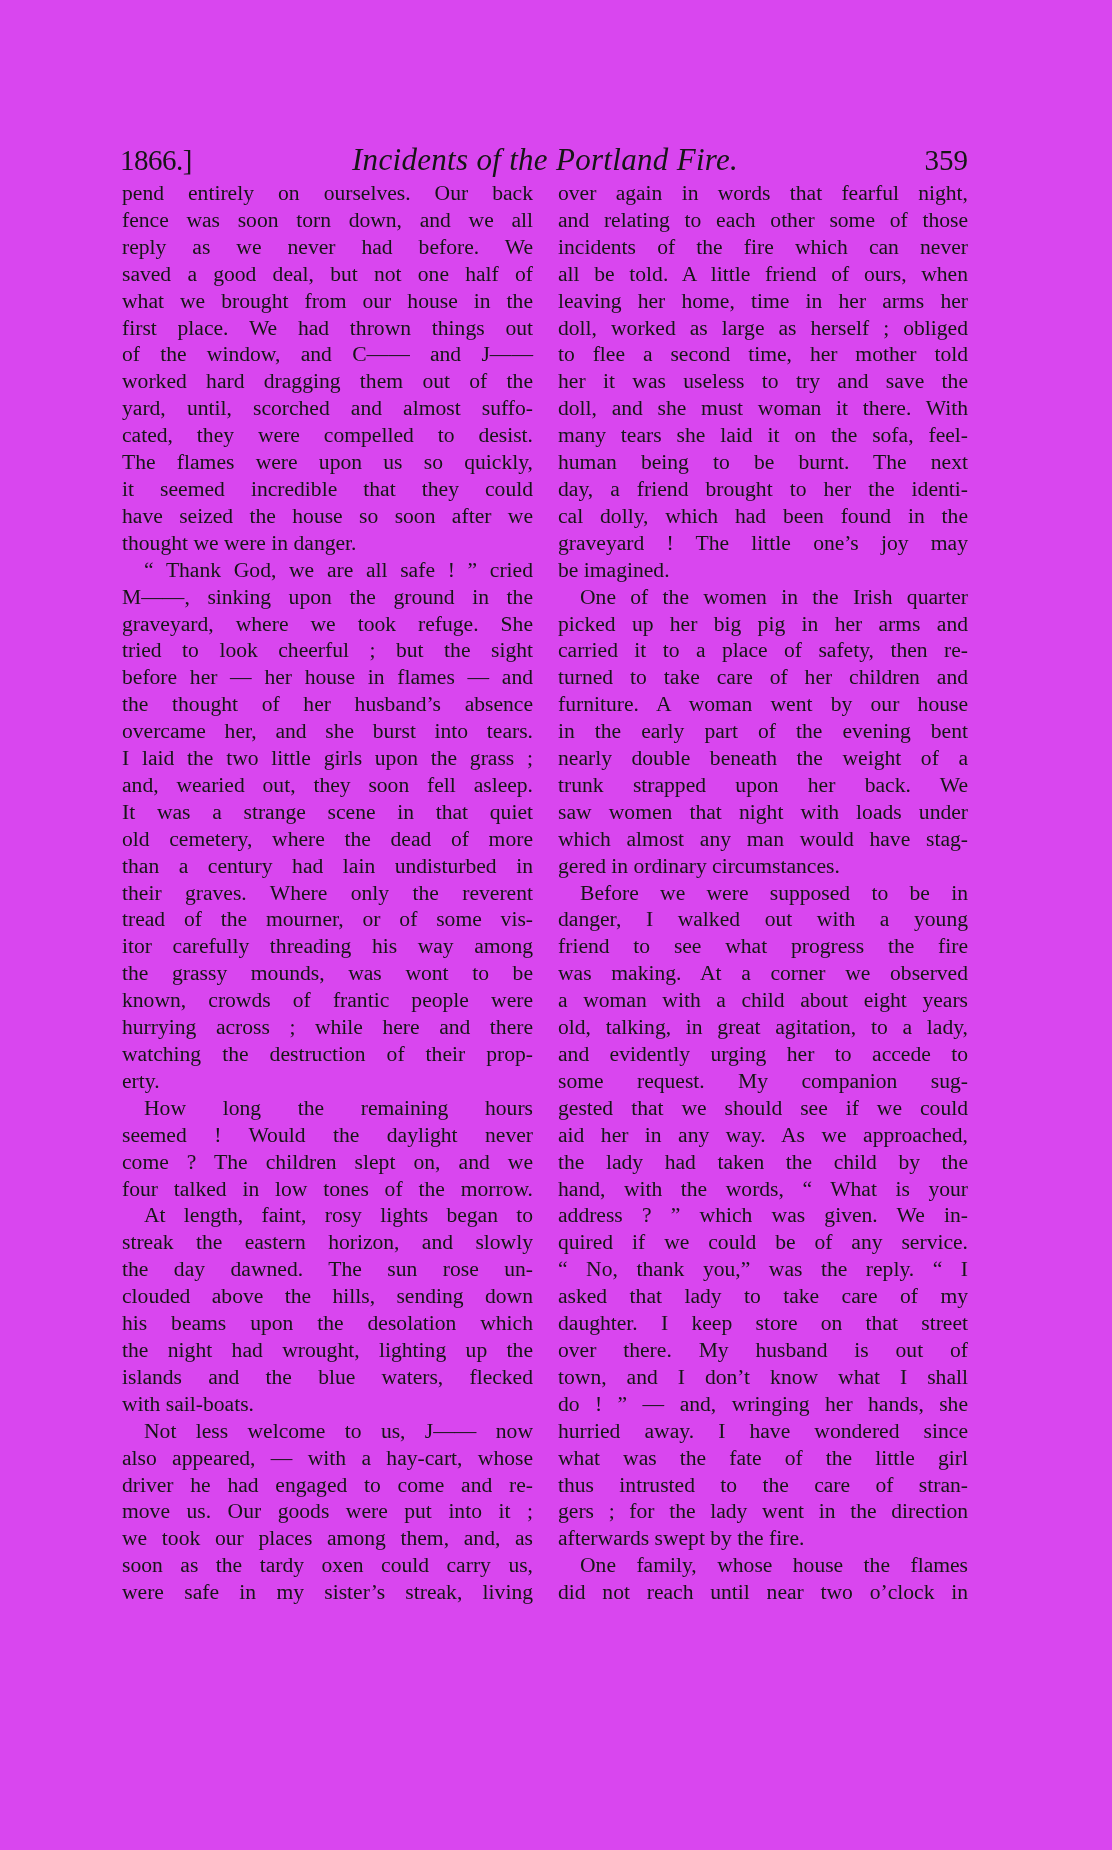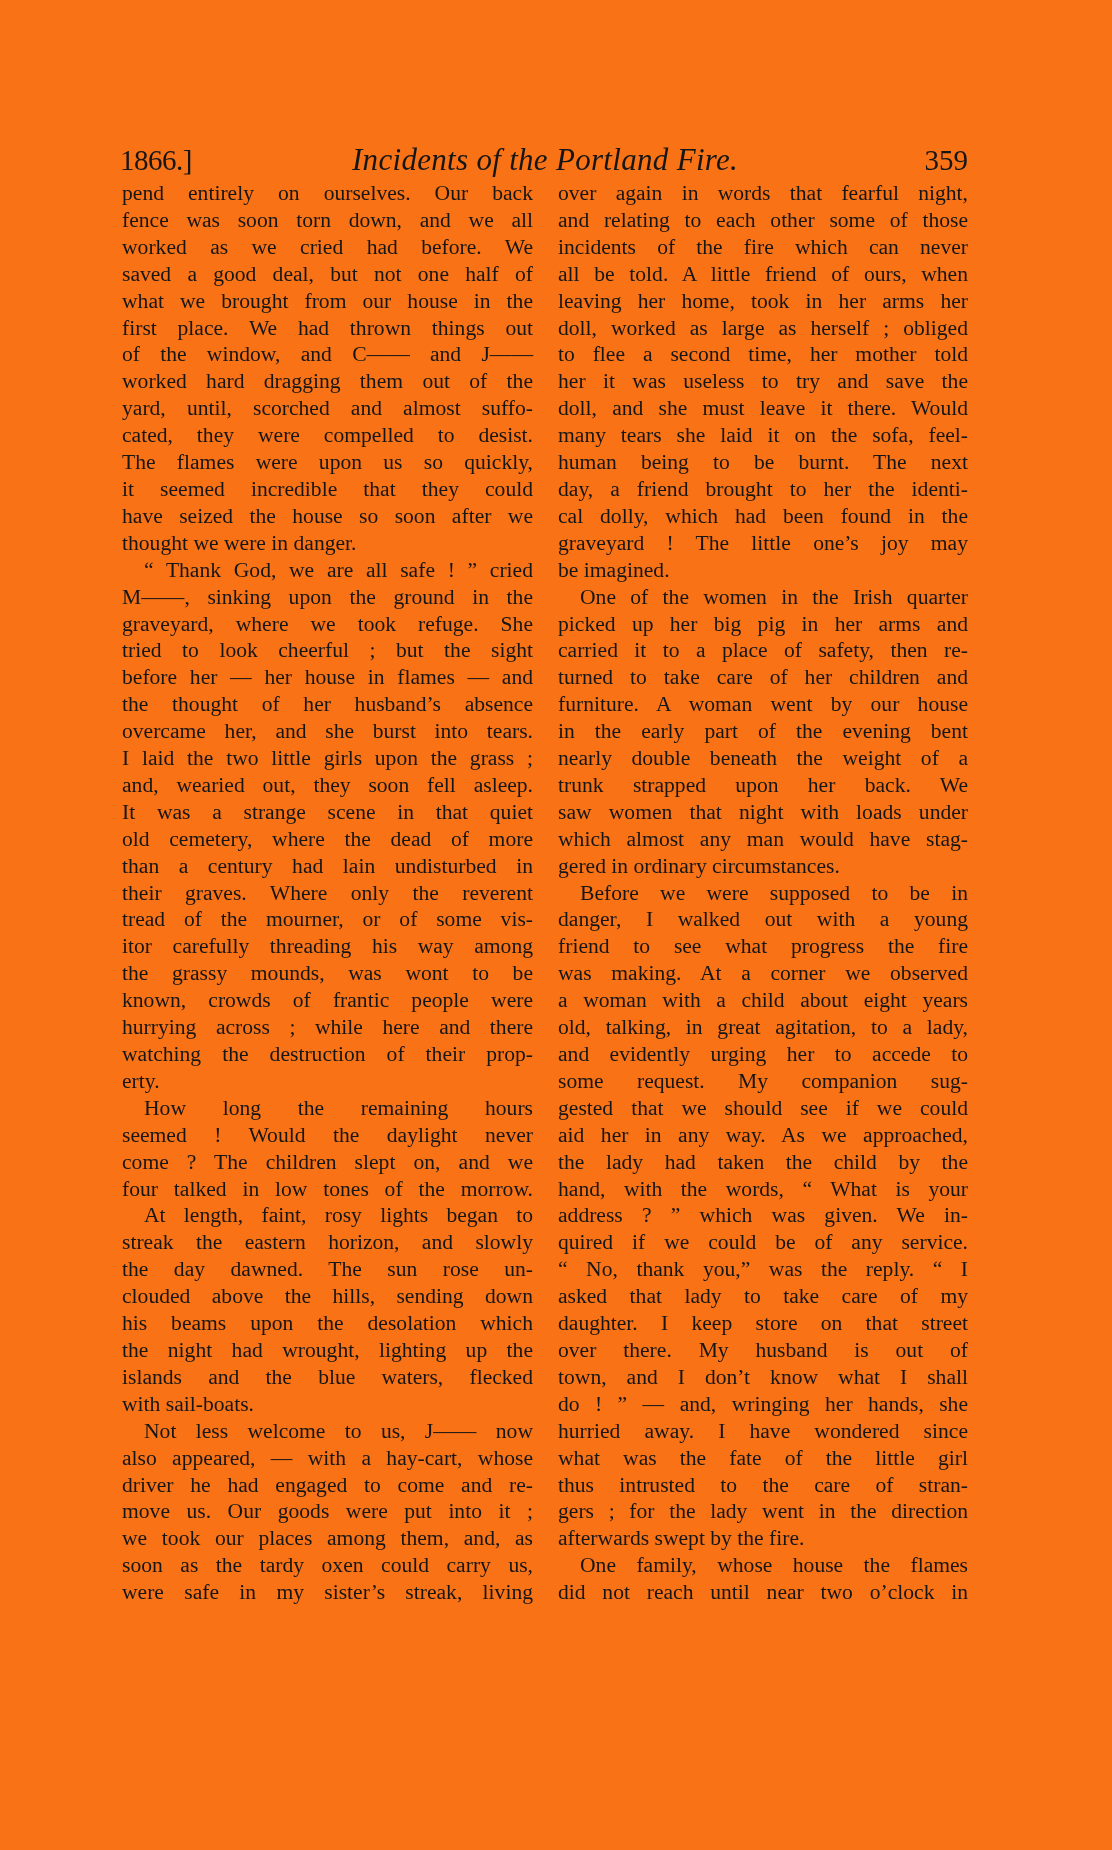--- a/index.html
+++ b/index.html
@@ -13,21 +13,21 @@
       position: relative;
       overflow: hidden;
       font-family: "DejaVu Serif", "Liberation Serif", serif;
       color: #161616;
     }
     .page {
       position: absolute;
       left: 0; top: 0;
       width: 1112px;
       height: 1850px;
-      background: #f97316;
+      background: #d946ef;
     }
     .running-head {
       position: absolute;
       top: 140px;
       left: 120px;
       width: 848px;
       height: 40px;
       font-family: "Liberation Serif", serif;
     }
     .rh-year {
@@ -82,21 +82,21 @@
 <div class="page">
   <div class="running-head">
     <span class="rh-year">1866.]</span>
     <span class="rh-title">Incidents of the Portland Fire.</span>
     <span class="rh-page">359</span>
   </div>
 
   <div class="column col-left">
       <span class="line">pend entirely on ourselves.  Our back</span>
       <span class="line">fence was soon torn down, and we all</span>
-      <span class="line">worked as we cried had before.  We</span>
+      <span class="line">reply as we never had before.  We</span>
       <span class="line">saved a good deal, but not one half of</span>
       <span class="line">what we brought from our house in the</span>
       <span class="line">first place.  We had thrown things out</span>
       <span class="line">of the window, and C—— and J——</span>
       <span class="line">worked hard dragging them out of the</span>
       <span class="line">yard, until, scorched and almost suffo-</span>
       <span class="line">cated, they were compelled to desist.</span>
       <span class="line">The flames were upon us so quickly,</span>
       <span class="line">it seemed incredible that they could</span>
       <span class="line">have seized the house so soon after we</span>
@@ -139,25 +139,25 @@
       <span class="line">move us.  Our goods were put into it ;</span>
       <span class="line">we took our places among them, and, as</span>
       <span class="line">soon as the tardy oxen could carry us,</span>
       <span class="line">were safe in my sister’s streak, living</span>
     </div>
   <div class="column col-right">
       <span class="line">over again in words that fearful night,</span>
       <span class="line">and relating to each other some of those</span>
       <span class="line">incidents of the fire which can never</span>
       <span class="line">all be told.  A little friend of ours, when</span>
-      <span class="line">leaving her home, took in her arms her</span>
+      <span class="line">leaving her home, time in her arms her</span>
       <span class="line">doll, worked as large as herself ; obliged</span>
       <span class="line">to flee a second time, her mother told</span>
       <span class="line">her it was useless to try and save the</span>
-      <span class="line">doll, and she must leave it there.  Would</span>
+      <span class="line">doll, and she must woman it there.  With</span>
       <span class="line">many tears she laid it on the sofa, feel-</span>
       <span class="line">human being to be burnt.  The next</span>
       <span class="line">day, a friend brought to her the identi-</span>
       <span class="line">cal dolly, which had been found in the</span>
       <span class="line">graveyard !  The little one’s joy may</span>
       <span class="line last">be imagined.</span>
       <span class="line indent">One of the women in the Irish quarter</span>
       <span class="line">picked up her big pig in her arms and</span>
       <span class="line">carried it to a place of safety, then re-</span>
       <span class="line">turned to take care of her children and</span>

